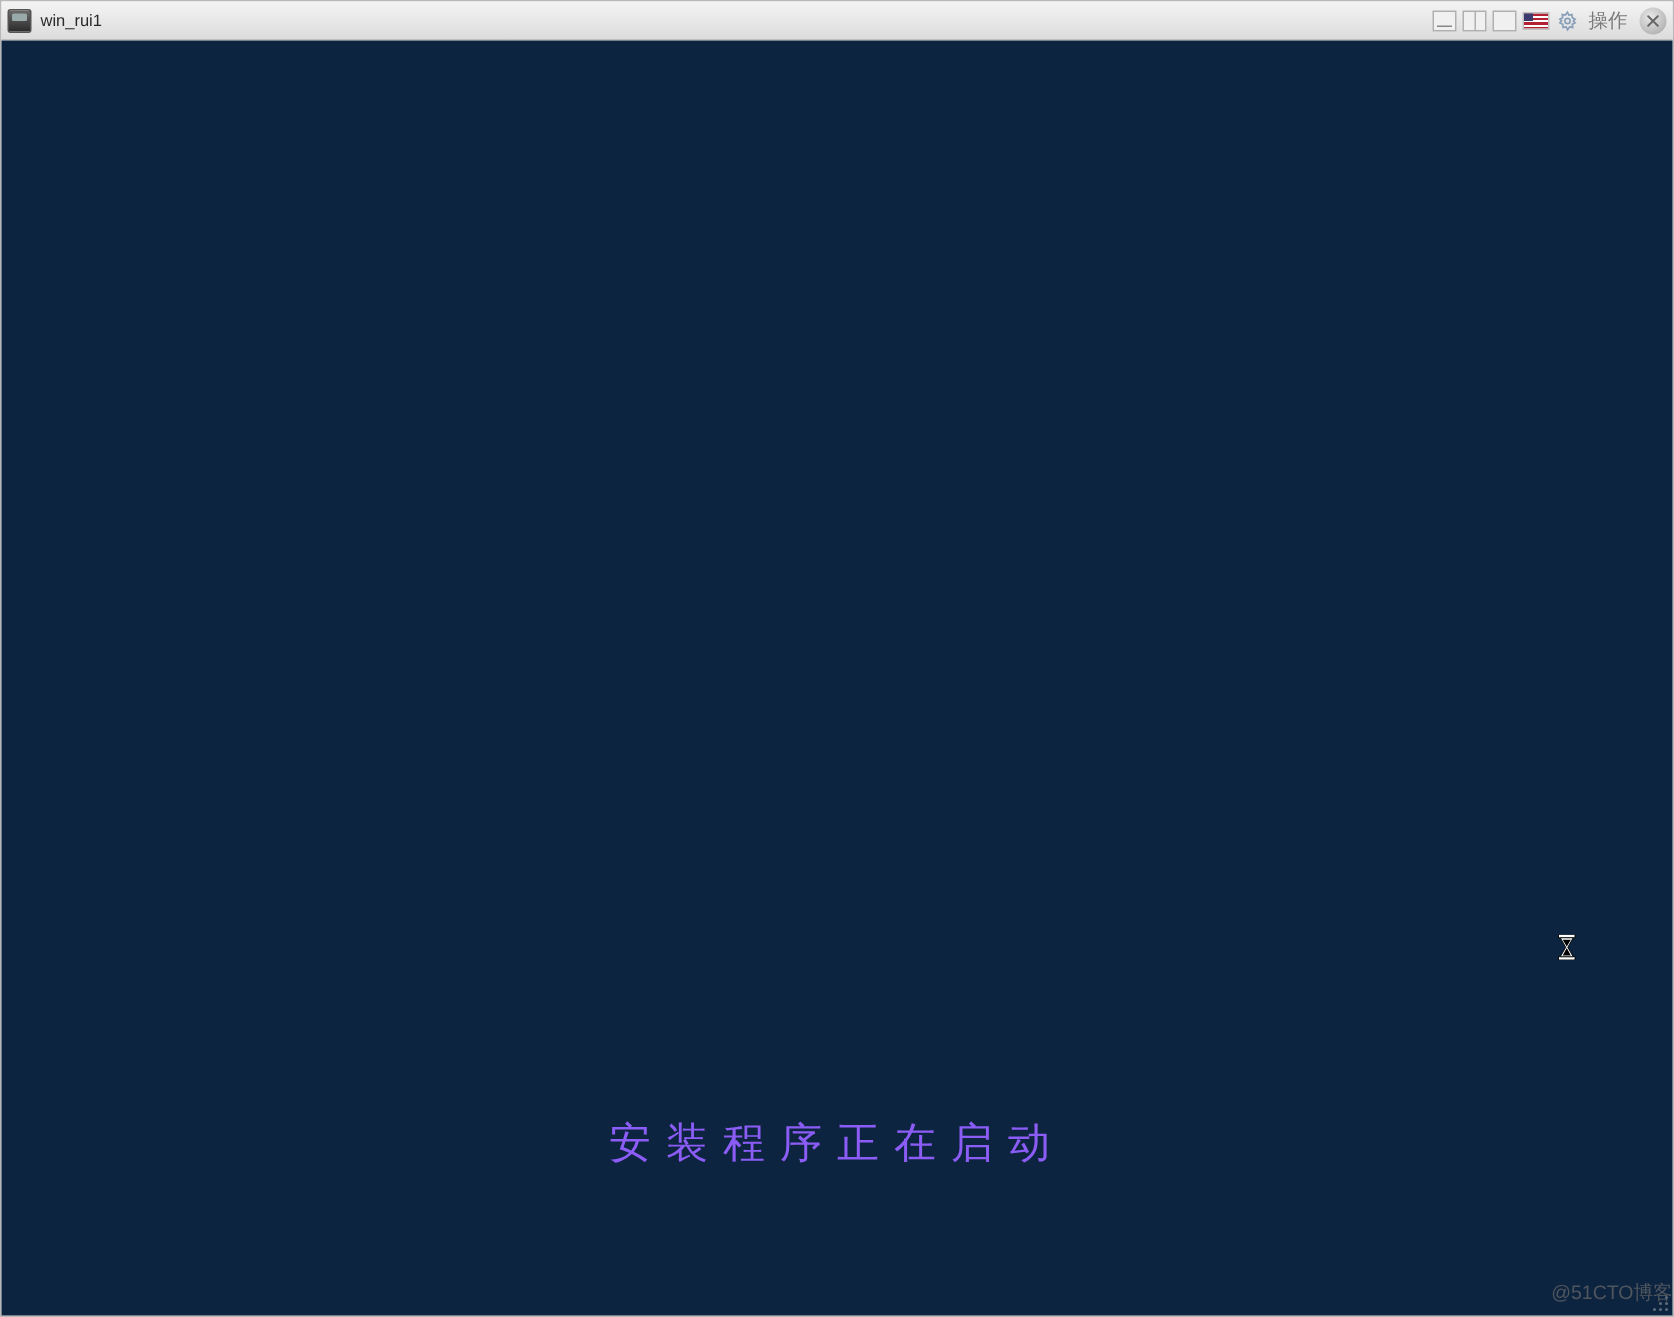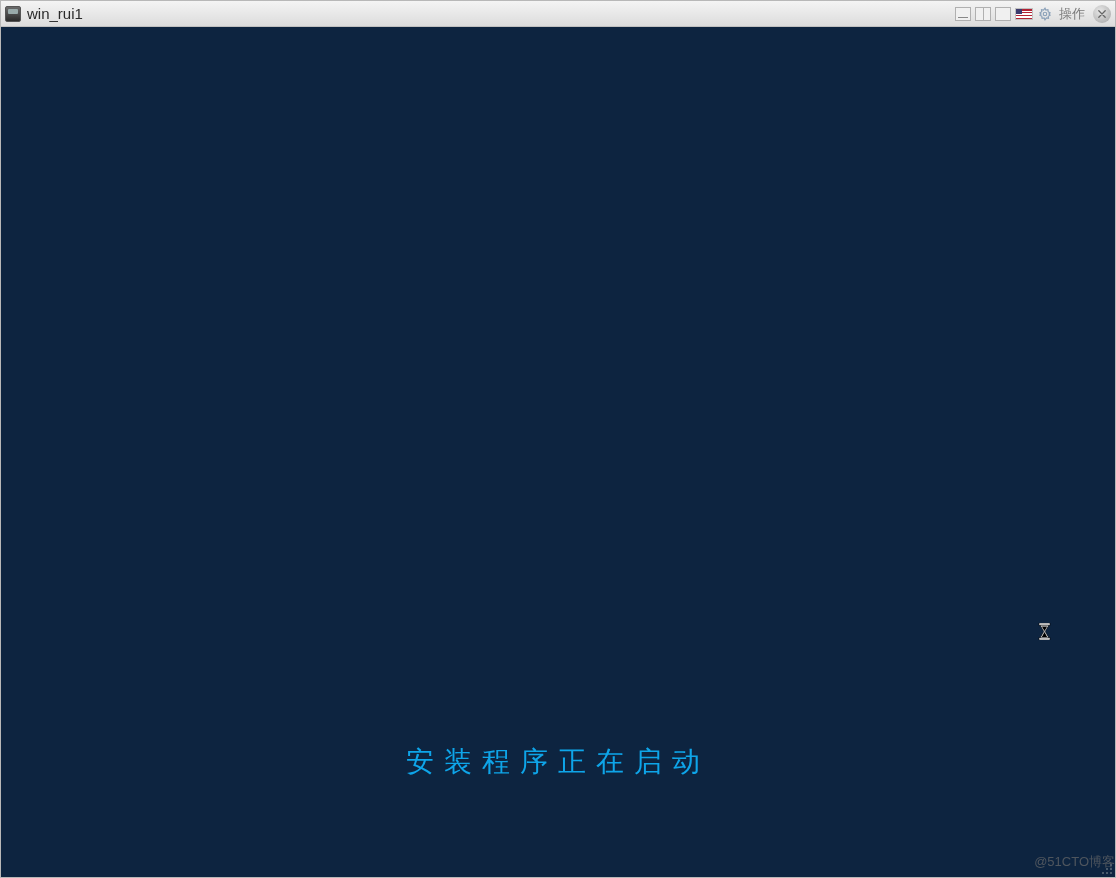--- a/index.html
+++ b/index.html
@@ -47,21 +47,21 @@
       top: 2px;
       left: 2px;
       right: 2px;
       height: 5px;
       background: #9aa;
       border-radius: 1px;
     }
     .titlebar-title {
       flex: 0 0 auto;
       color: #2a2a2a;
-      font-size: 15px;
+      font-size: 11px;
     }
     .titlebar-spacer {
       flex: 1;
     }
     .titlebar-controls {
       display: flex;
       align-items: center;
       gap: 4px;
     }
     .tb-btn {
@@ -151,21 +151,21 @@
     .content-area {
       flex: 1;
       background: #0d2440;
       position: relative;
     }
     .install-text {
       position: absolute;
       left: 50%;
       top: 716px;
       transform: translateX(-50%);
-      color: #0ea5e9;
+      color: #8b5cf6;
       font-family: "SimSun", "宋体", serif;
       font-size: 28px;
       letter-spacing: 10px;
       white-space: nowrap;
     }
     .hourglass-cursor {
       position: absolute;
       left: 1036px;
       top: 595px;
       width: 14px;

